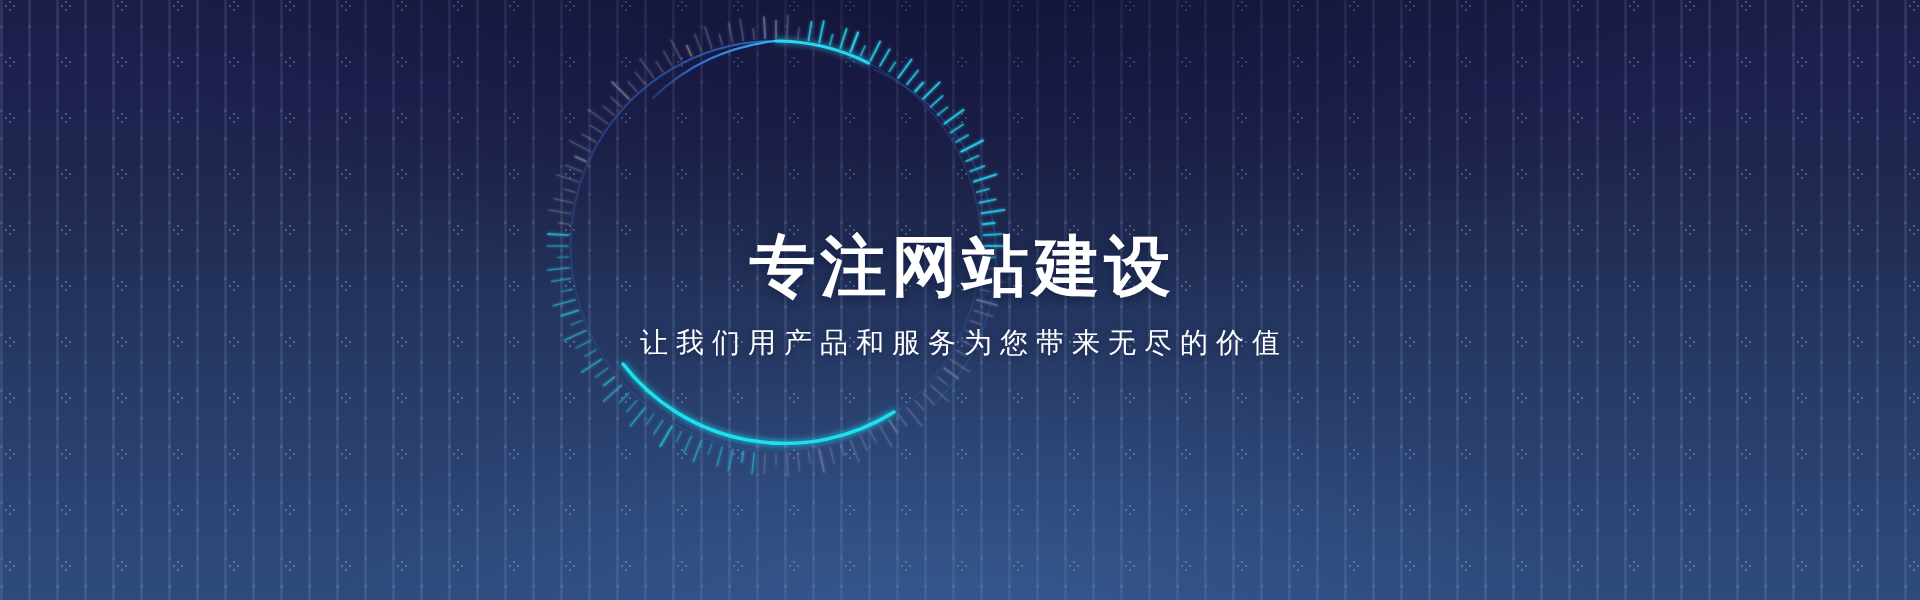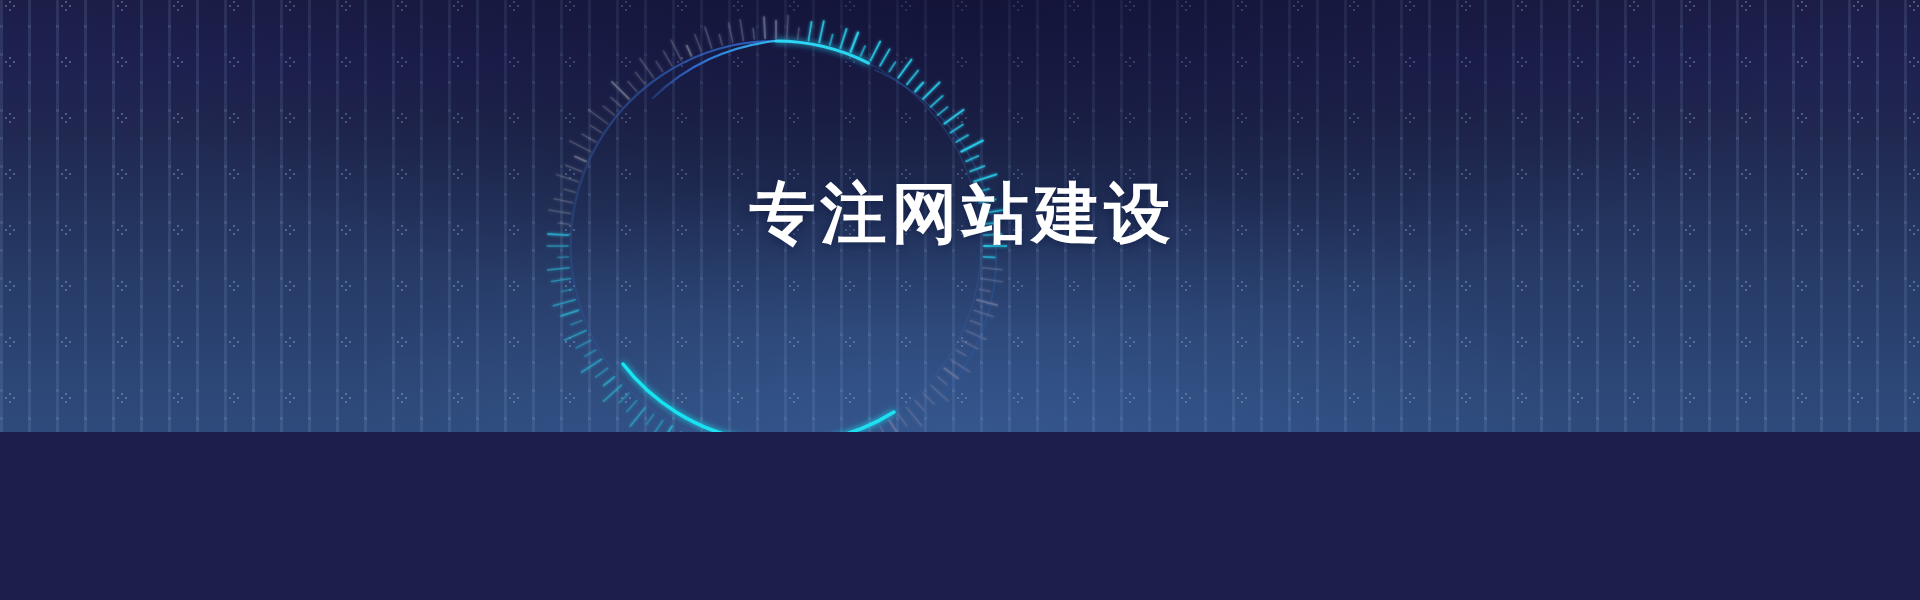--- a/index.html
+++ b/index.html
@@ -7,21 +7,21 @@
   html, body {
     width:1920px; height:600px;
     overflow:hidden;
     background:#1d1f4a;
     font-family:"Liberation Sans", "DejaVu Sans", sans-serif;
   }
 
   
   .banner{
     position:relative;
-    width:1920px; height:432px;
+    width:1920px; height:600px;
     overflow:hidden;
     background:linear-gradient(180deg,
        #1c1e48 0%,
        #1e2150 14%,
        #20264f 28%,
        #223058 44%,
        #263a65 62%,
        #2a4170 78%,
        #2d4878 92%,
        #2e4a7c 100%);
@@ -303,15 +303,16 @@
             <line x1="179.46" y1="6.56" x2="176.17" y2="-14.19" stroke="#6f7aa0" stroke-opacity="0.42" stroke-width="1.50" stroke-linecap="round"></line>
             <line x1="190.26" y1="5.14" x2="189.13" y2="-5.60" stroke="#6f7aa0" stroke-opacity="0.42" stroke-width="1.50" stroke-linecap="round"></line>
             <line x1="201.11" y1="4.29" x2="200.00" y2="-16.92" stroke="#6f7aa0" stroke-opacity="0.67" stroke-width="1.80" stroke-linecap="round"></line>
           </g>
       </g>
     </svg>
   </div>
 
   <div class="content">
     <div class="title">专注网站建设</div>
+    <div class="sub-cn">让我们用产品和服务为您带来无尽的价值</div>
   </div>
 
 </div>
 
 </body></html>

